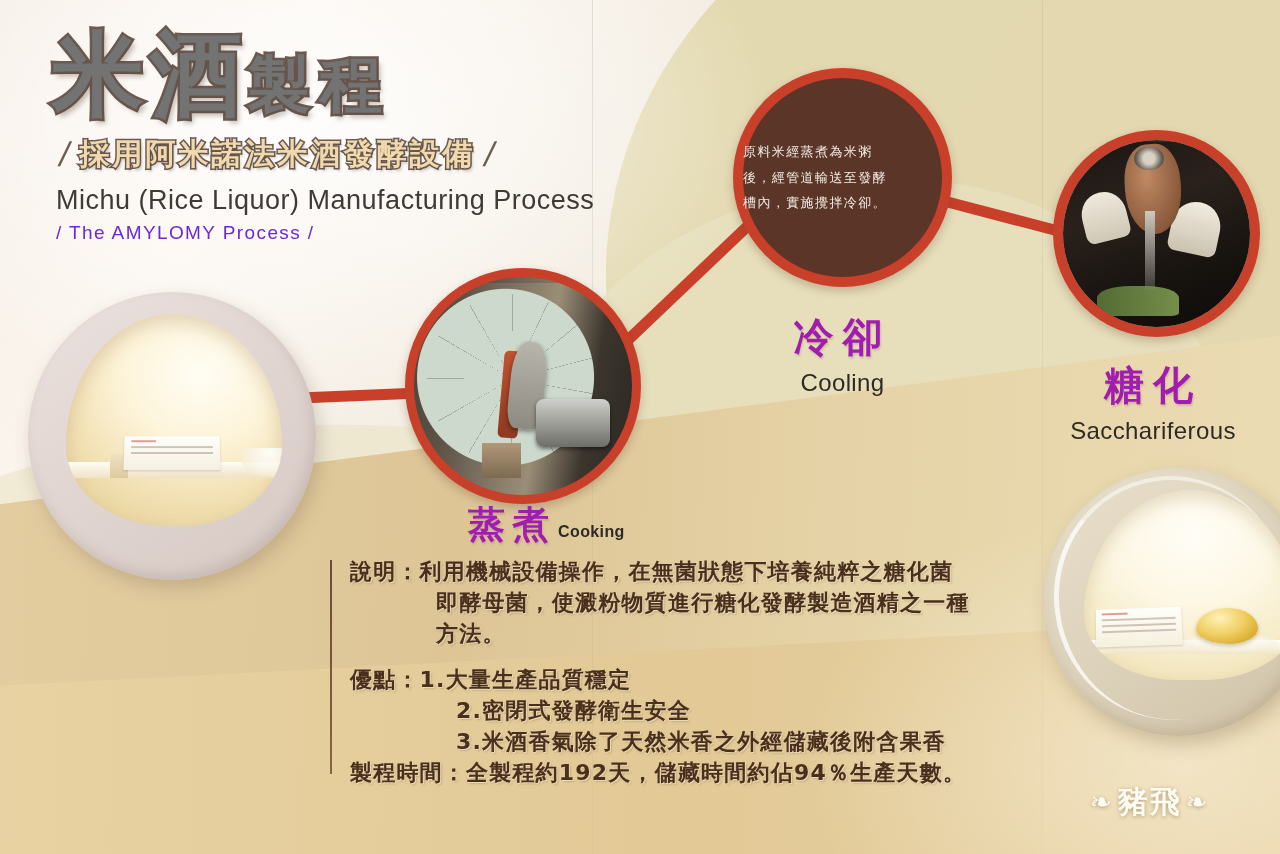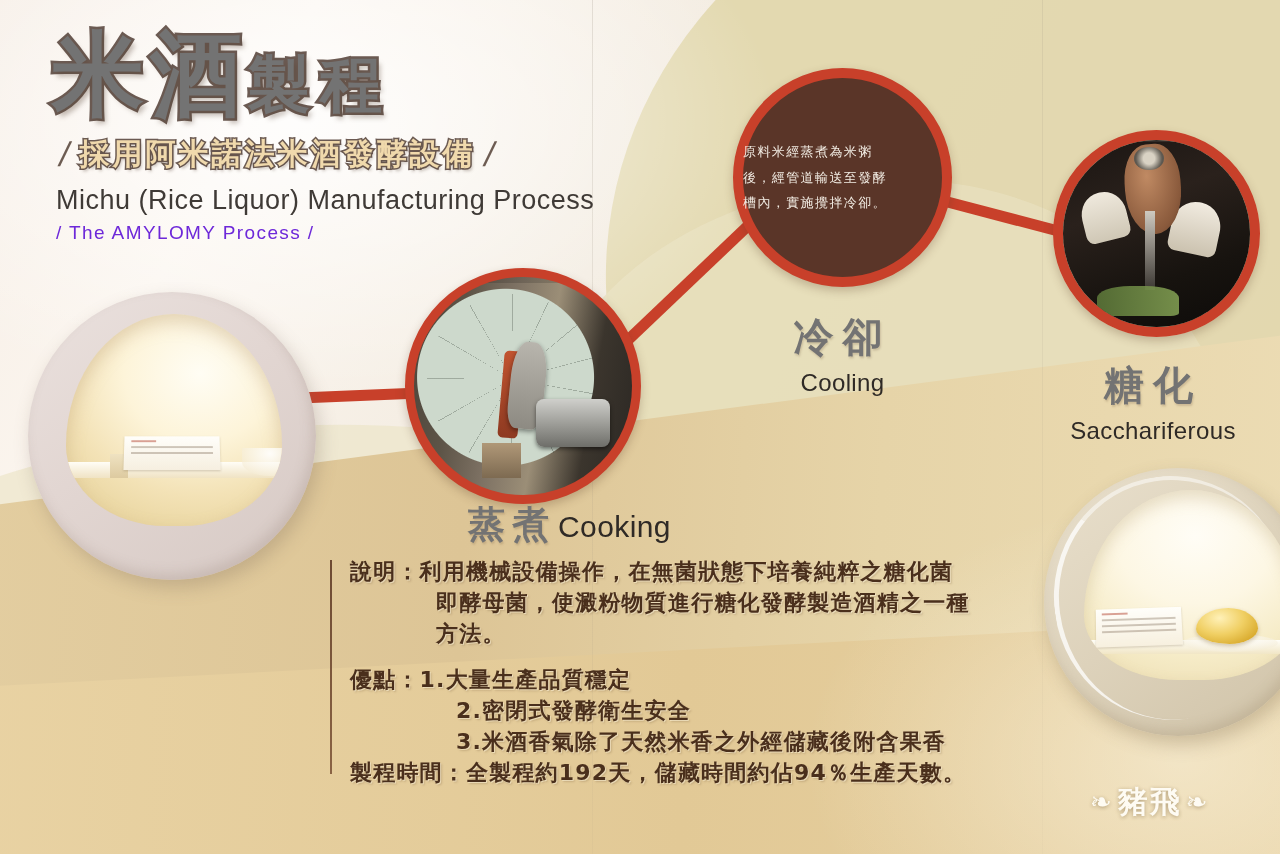--- a/index.html
+++ b/index.html
@@ -225,30 +225,30 @@
   }
   #photo-sacc .green{
     position:absolute;left:18%;top:78%;width:44%;height:16%;
     background:linear-gradient(to right,#5e7a3a,#86a455);
     border-radius:40% 40% 10% 10%;opacity:.85;
   }
 
   
   .step-label{position:absolute;}
   .cn{
-    font-size:38px;font-weight:bold;color:#737373;letter-spacing:8px;
+    font-size:38px;font-weight:bold;color:#a21caf;letter-spacing:8px;
     font-family:"DejaVu Sans","Liberation Sans",sans-serif;
     text-shadow:1px 2px 2px rgba(120,95,70,.25);
   }
   .en{
     font-size:22px;color:#2f2a26;letter-spacing:.4px;
   }
   #label-cooking{left:468px;top:500px;display:flex;align-items:baseline;gap:2px;}
   #label-cooking .cn{font-size:37px;letter-spacing:7px;text-align:center;}
-  #label-cooking .en{font-size:30px;}
+  #label-cooking .en{font-size:16px;font-weight:bold;}
   #label-cooling{left:750px;top:310px;text-align:center;width:185px;}
   #label-cooling .cn{font-size:40px;letter-spacing:9px;}
   #label-cooling .en{font-size:24px;margin-top:4px;}
   #label-sacc{left:1038px;top:358px;text-align:center;width:230px;}
   #label-sacc .cn{font-size:40px;letter-spacing:9px;}
   #label-sacc .en{font-size:24px;margin-top:4px;}
 
   
   #body-panel{position:absolute;left:330px;top:556px;width:720px;}
   #body-rule{

